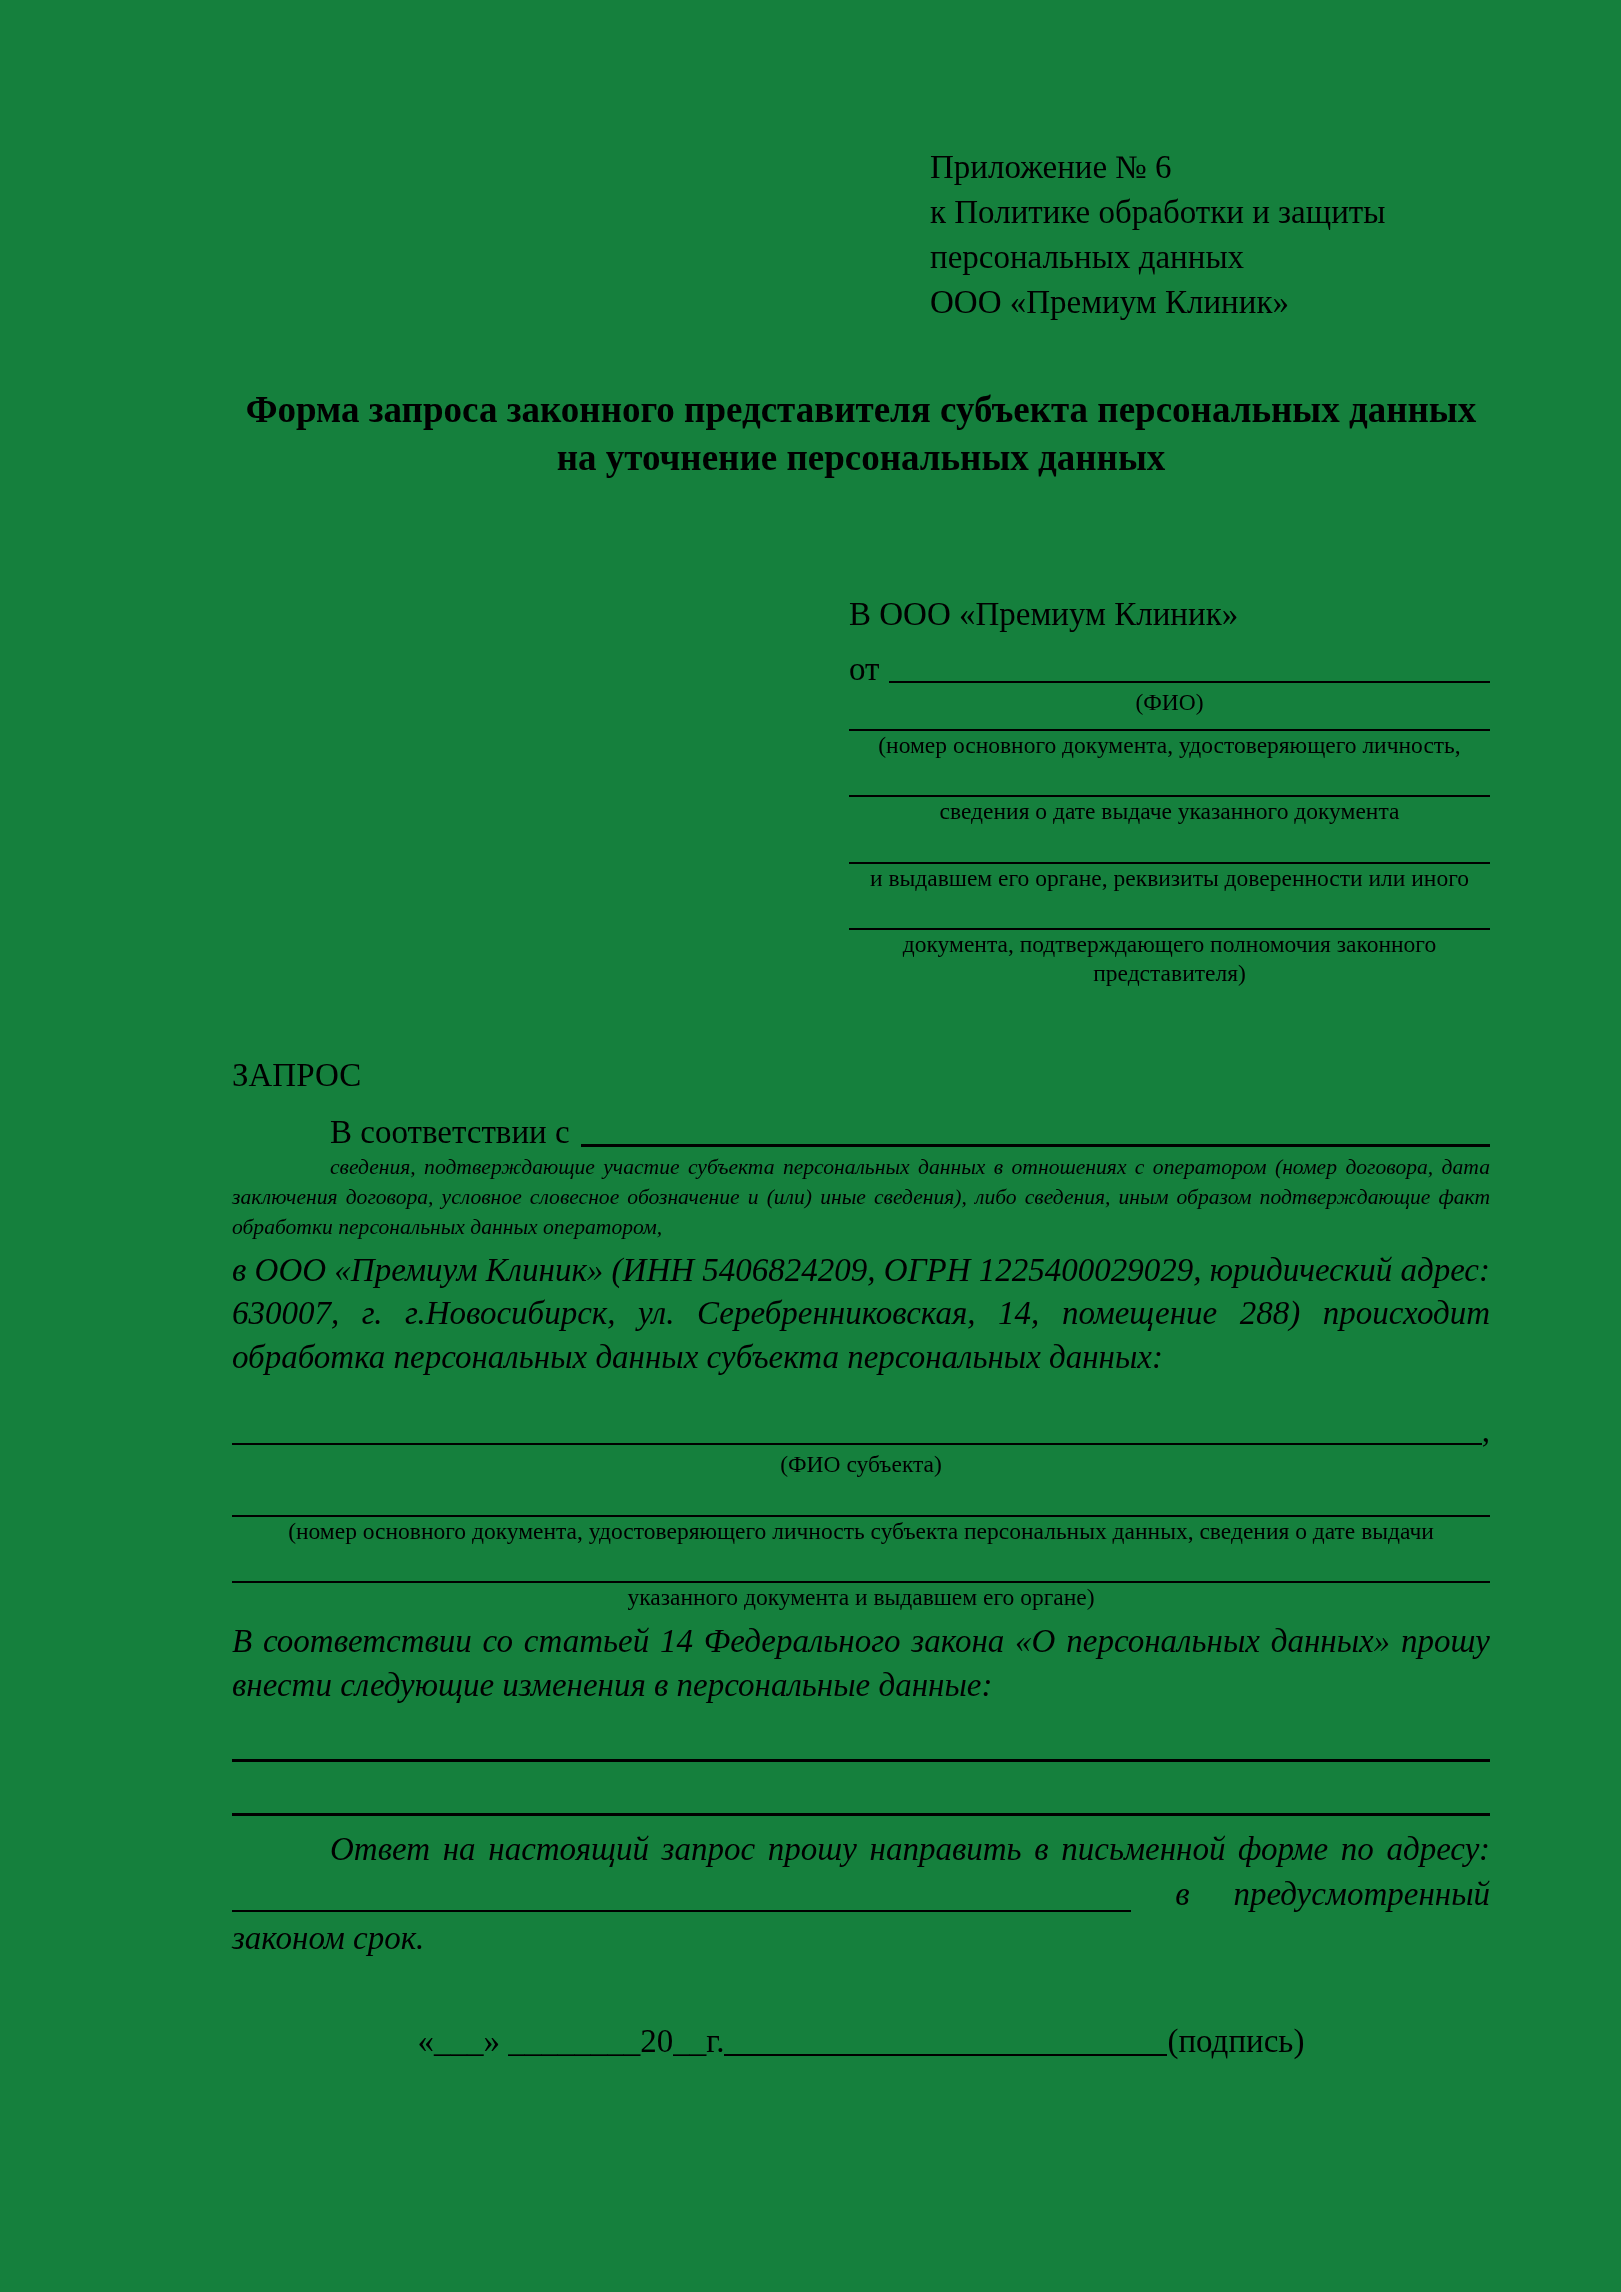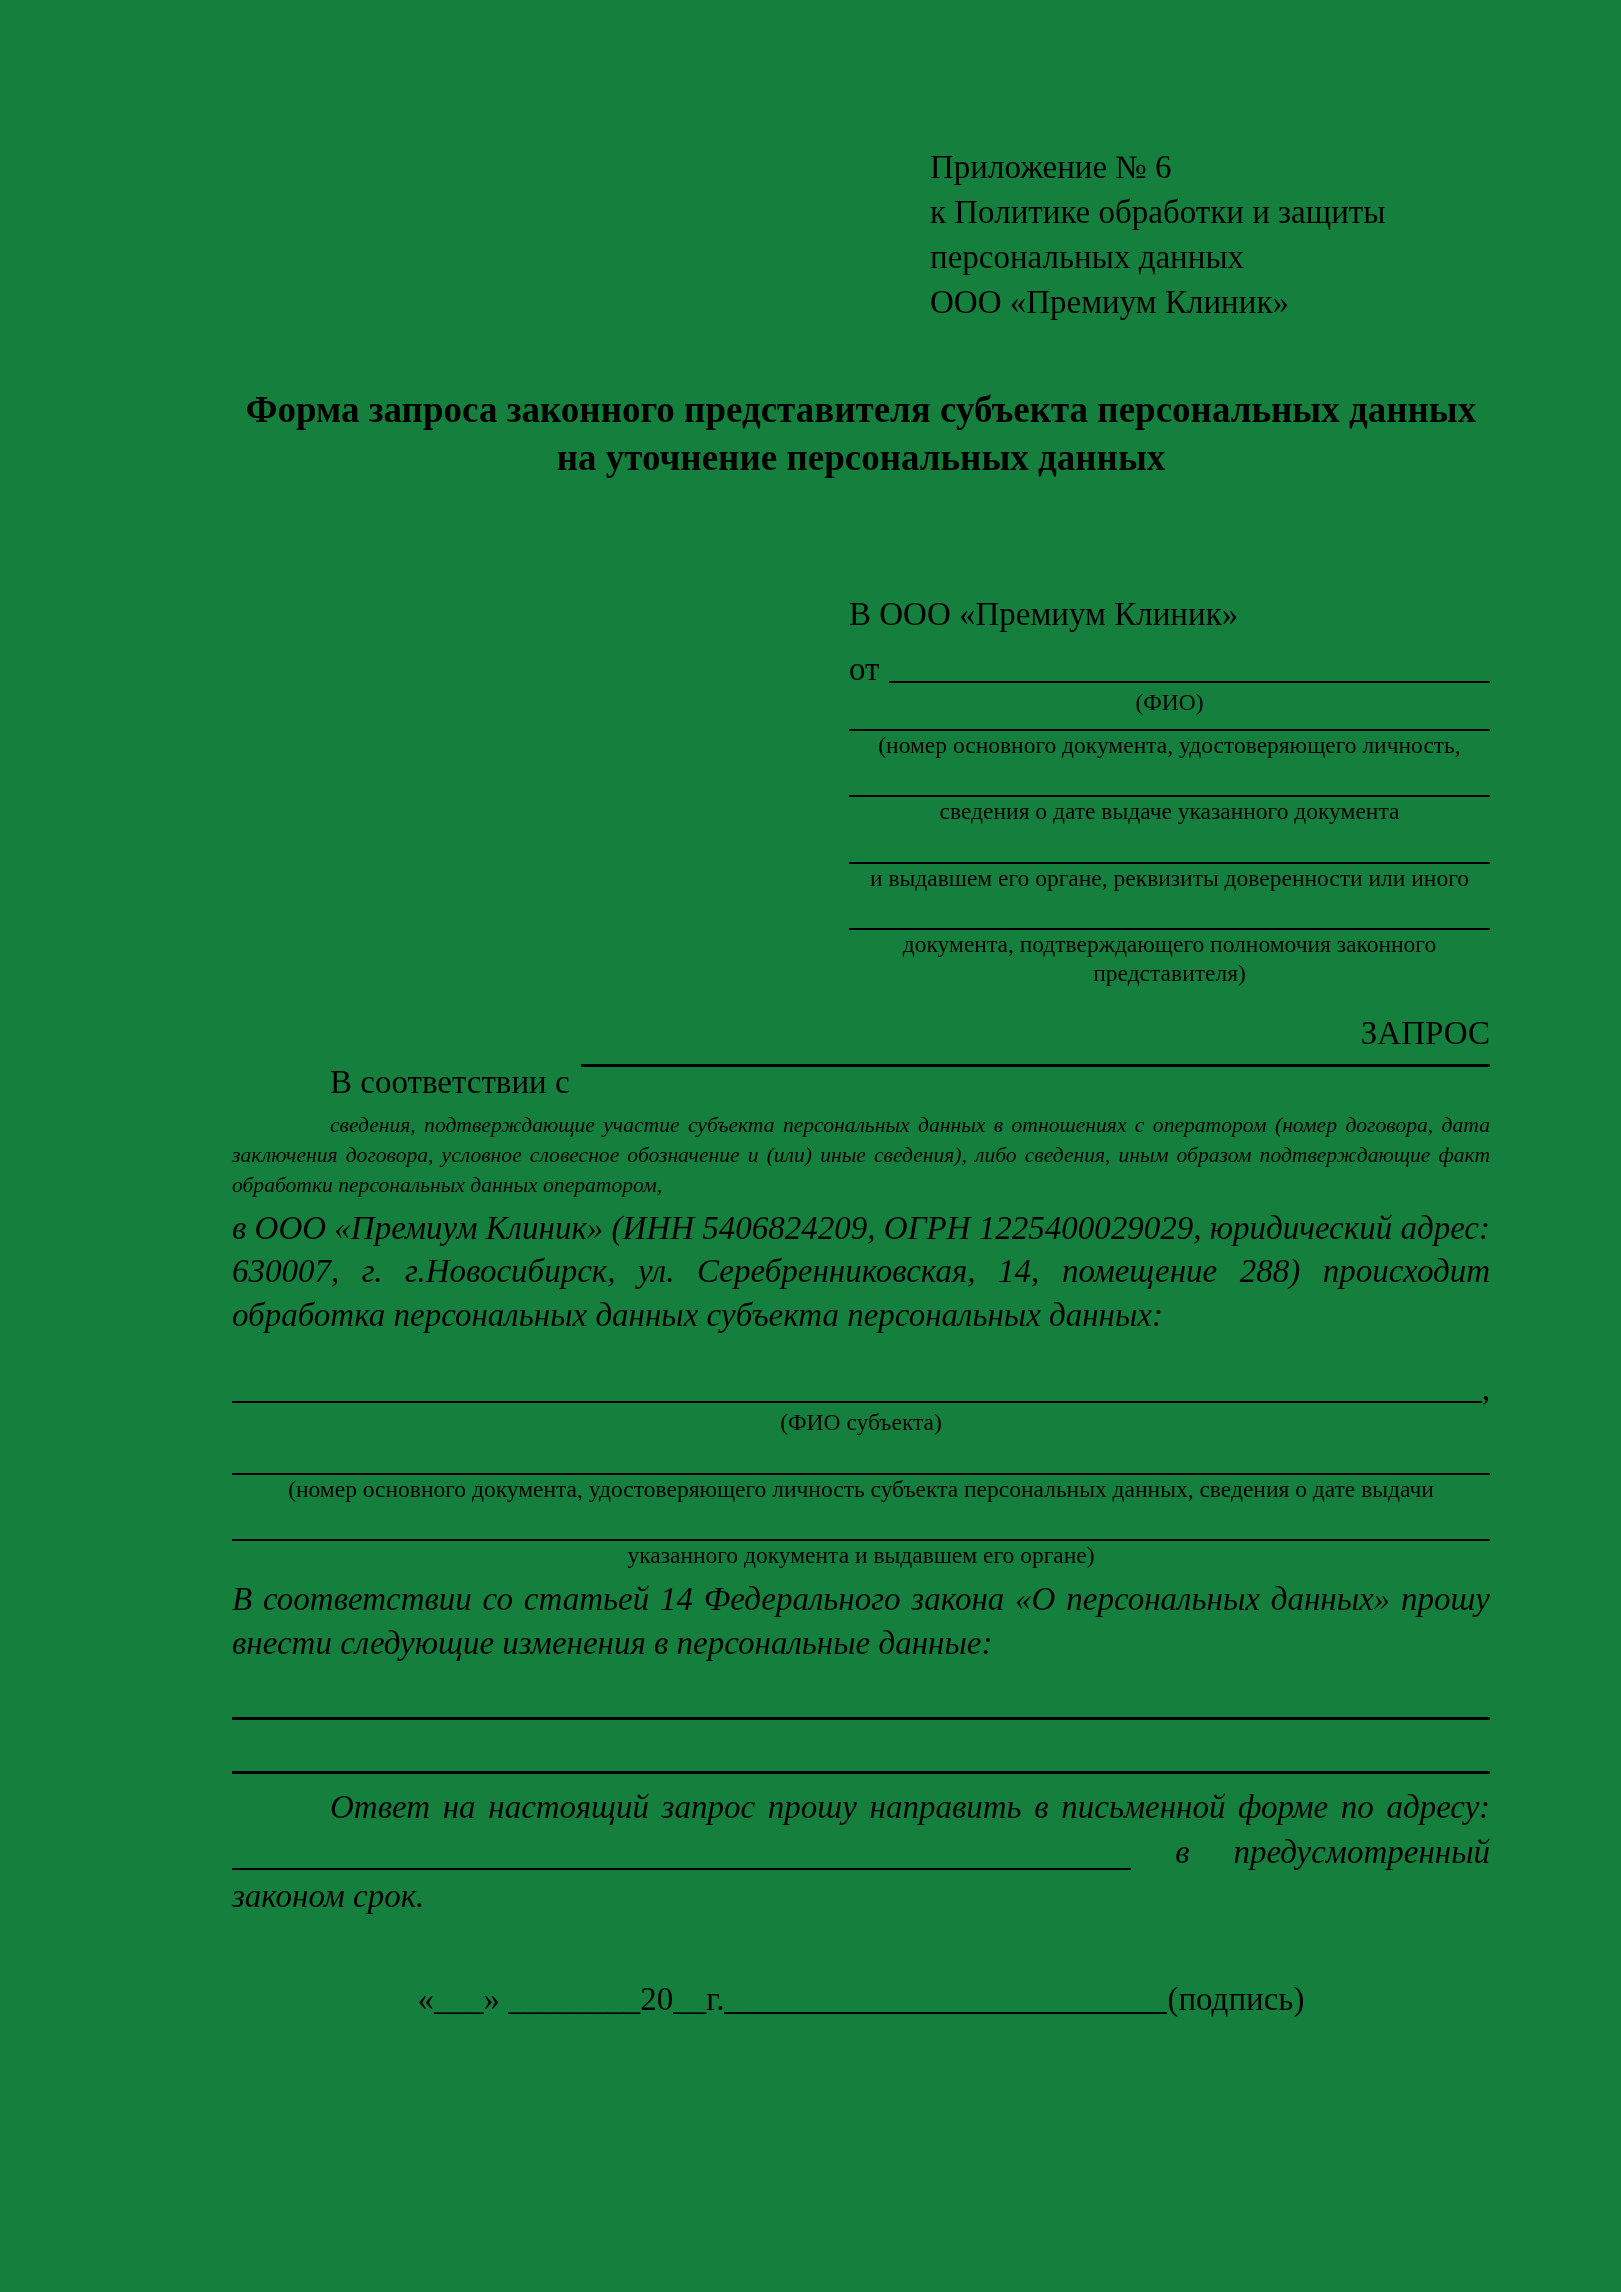--- a/index.html
+++ b/index.html
@@ -37,22 +37,22 @@
   .addressee { margin-top: 110px; margin-left: 617px; font-size: 33px; }
   .addr-org { line-height: 1.32; }
   .from-row { display: flex; align-items: flex-end; margin-top: 5.9px; height: 45px; }
   .from-label { flex: 0 0 auto; }
   .from-underline { flex: 1 1 auto; border-bottom: 2.9px solid #000; margin-left: 9.8px; margin-bottom: 4.9px; }
   .addr-caption { font-size: 23.5px; line-height: 1.25; text-align: center; }
   .addr-rule { border-bottom: 2.9px solid #000; margin-top: 35px; }
   .addr-rule.first { margin-top: 11.8px; }
 
   
-  .zapros { margin-top: 23px; font-size: 33px; text-align: right; line-height: 1.3; }
-  .intro-row { display: flex; align-items: flex-start; margin-top: 9.8px; font-size: 33px; height: 45px; padding-left: 98px; }
+  .zapros { margin-top: 65px; font-size: 33px; text-align: left; line-height: 1.3; }
+  .intro-row { display: flex; align-items: flex-end; margin-top: 9.8px; font-size: 33px; height: 45px; padding-left: 98px; }
   .intro-prefix { flex: 0 0 auto; }
   .intro-underline { flex: 1 1 auto; border-bottom: 3.9px solid #000; margin-left: 11.8px; margin-bottom: 3.9px; }
 
   .footnote { font-size: 21.6px; line-height: 1.38; margin-top: 2px; font-style: italic; }
   .fn-line { text-align: justify; text-align-last: justify; }
   .fn-line.indent { text-indent: 98px; }
   .fn-line.last { text-align: left; text-align-last: left; }
 
   .par { font-size: 33px; line-height: 1.33; font-style: italic; }
   .op-par { margin-top: 5.9px; }

